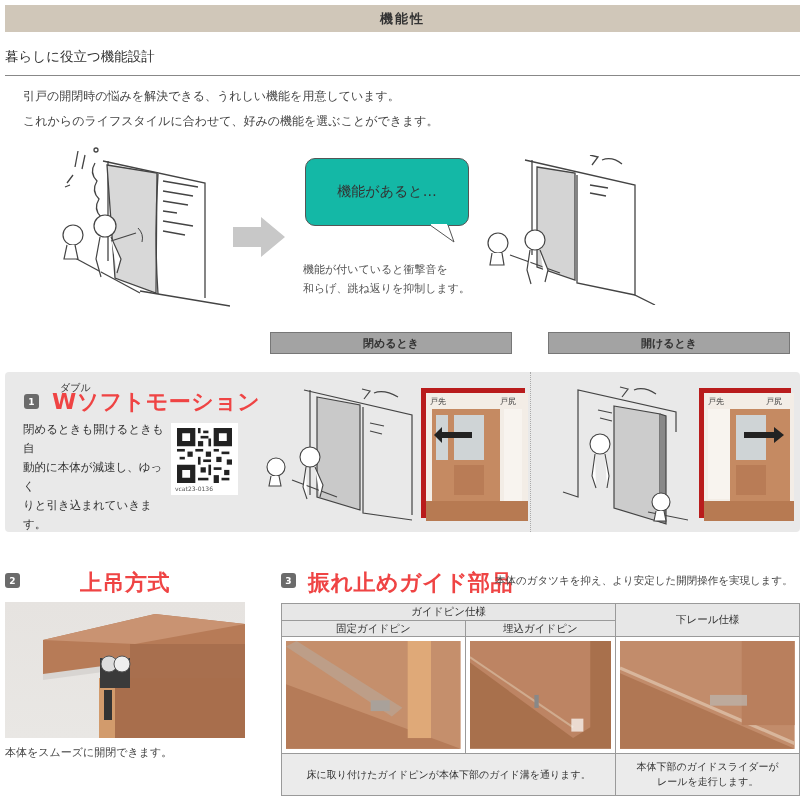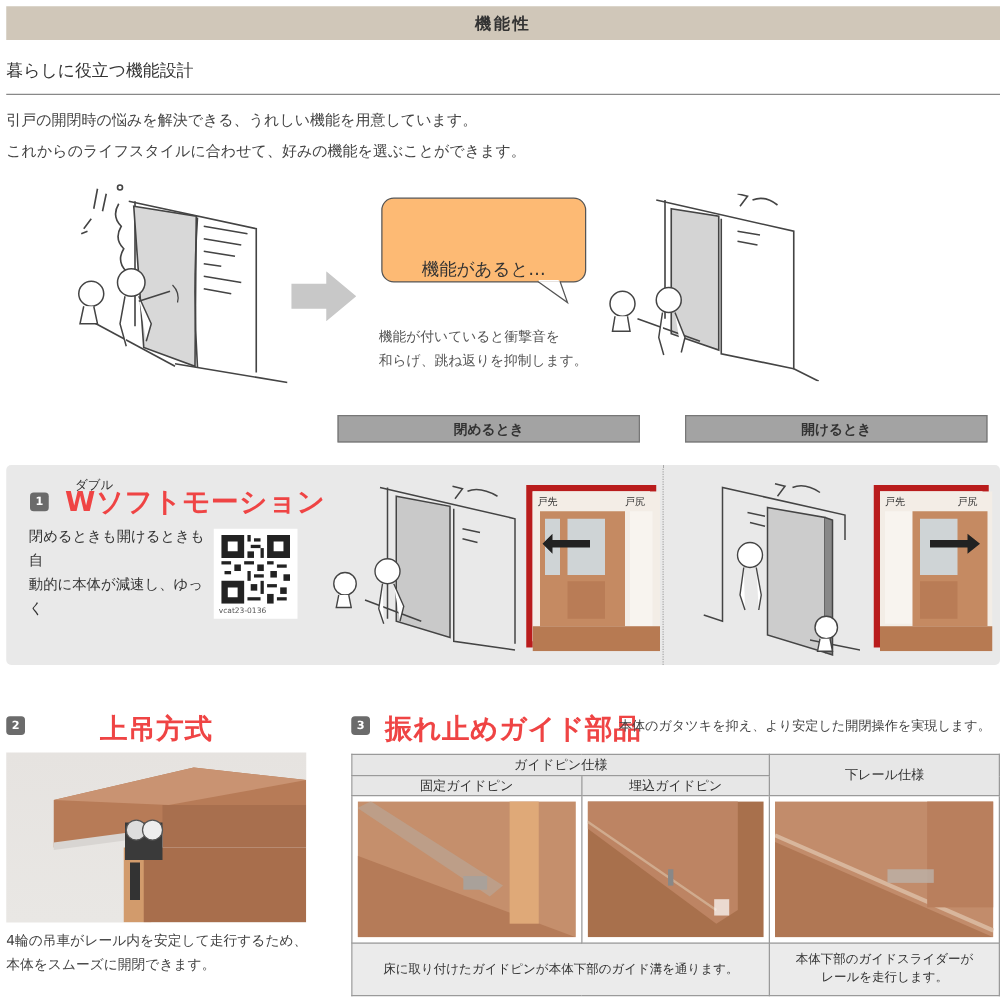--- a/index.html
+++ b/index.html
@@ -6,26 +6,26 @@
   html, body { width: 800px; height: 800px; background: #ffffff; overflow: hidden; }
   body { font-family: "DejaVu Sans", "Liberation Sans", sans-serif; color: #333; position: relative; }
   .abs { position: absolute; }
 
   
   .header-bar { left: 5px; top: 5px; width: 795px; height: 27px; background: #d0c7b9; display: flex; align-items: center; justify-content: center; }
   .header-bar span { font-size: 13px; font-weight: bold; color: #333; letter-spacing: 2px; }
 
   .subtitle { left: 5px; top: 48px; font-size: 13.5px; color: #333; }
   .rule { left: 5px; top: 75px; width: 795px; height: 1px; background: #888; }
-  .intro { left: 5px; font-size: 12px; color: #444; }
+  .intro { left: 23px; font-size: 12px; color: #444; }
 
   
   .illus svg { display: block; }
 
-  .speech { left: 305px; top: 158px; width: 164px; height: 68px; border: 1px solid #555; border-radius: 10px; background: #fdba74; display: flex; align-items: flex-end; justify-content: center; font-size: 14px; color: #333; }
+  .speech { left: 305px; top: 158px; width: 164px; height: 68px; border: 1px solid #555; border-radius: 10px; background: #14b8a6; display: flex; align-items: center; justify-content: center; font-size: 14px; color: #333; }
   .feat-desc { left: 303px; font-size: 11px; color: #555; }
 
   .caption-box { height: 22px; border: 1px solid #777; background: #a3a3a3; display: flex; align-items: center; justify-content: center; font-size: 11px; font-weight: bold; color: #333; }
 
   
   .panel1 { left: 5px; top: 372px; width: 795px; height: 160px; background: #e9e9e9; border-radius: 4px; }
   .divider-dotted { left: 530px; top: 372px; width: 0; height: 160px; border-left: 1px dotted #aaa; }
   .badge { width: 15px; height: 15px; background: #6b6b6b; border-radius: 3px; color: #fff; font-size: 9px; font-weight: bold; display: flex; align-items: center; justify-content: center; }
   .feat-title { font-size: 22px; font-weight: bold; color: #ef4444; letter-spacing: 0.5px; }
   .ruby { font-size: 10px; color: #333; }
@@ -134,20 +134,21 @@
 
 <div class="abs panel1"></div>
 <div class="abs divider-dotted"></div>
 
 <div class="abs badge" style="left:24px;top:394px;">1</div>
 <div class="abs ruby" style="left:60px;top:381px;">ダブル</div>
 <div class="abs feat-title" style="left:52px;top:387px;">Wソフトモーション</div>
 <div class="abs feat1-text">
   <div>閉めるときも開けるときも自</div>
   <div>動的に本体が減速し、ゆっく</div>
+  <div>りと引き込まれていきます。</div>
 </div>
 <div class="abs qr">
   <svg class="qr-code" viewBox="0 0 21 21">
     <rect width="21" height="21" fill="#fff"></rect>
     <g fill="#222">
       <path d="M0 0h7v7H0z M2 2v3h3V2z" fill-rule="evenodd"></path>
       <path d="M14 0h7v7h-7z M16 2v3h3V2z" fill-rule="evenodd"></path>
       <path d="M0 14h7v7H0z M2 16v3h3v-3z" fill-rule="evenodd"></path>
       <rect x="8" y="0" width="1" height="2"></rect>
         <rect x="10" y="1" width="2" height="1"></rect>
@@ -254,21 +255,20 @@
     <rect x="92" y="255" width="10" height="10" fill="#000"></rect>
     <rect x="94" y="76" width="22" height="60" fill="#d29b6c"></rect>
     <rect x="110" y="76" width="130" height="60" fill="#a86e4c"></rect>
     <rect x="95" y="56" width="30" height="30" fill="#3a3a3a"></rect>
     <circle cx="104" cy="62" r="8" fill="#ddd" stroke="#555"></circle>
     <circle cx="117" cy="62" r="8" fill="#eee" stroke="#555"></circle>
     <rect x="99" y="88" width="8" height="30" fill="#333"></rect>
   </svg>
 </div>
 <div class="abs s2-text">
-  <div>4輪の吊車がレール内を安定して走行するため、</div>
   <div>本体をスムーズに開閉できます。</div>
 </div>
 
 <div class="abs badge" style="left:281px;top:573px;">3</div>
 <div class="abs feat-title" style="left:308px;top:568px;">振れ止めガイド部品</div>
 <div class="abs s3-note">本体のガタツキを抑え、より安定した開閉操作を実現します。</div>
 
 <table class="abs spec-table">
   <tbody>
       <tr style="height:17px;">

